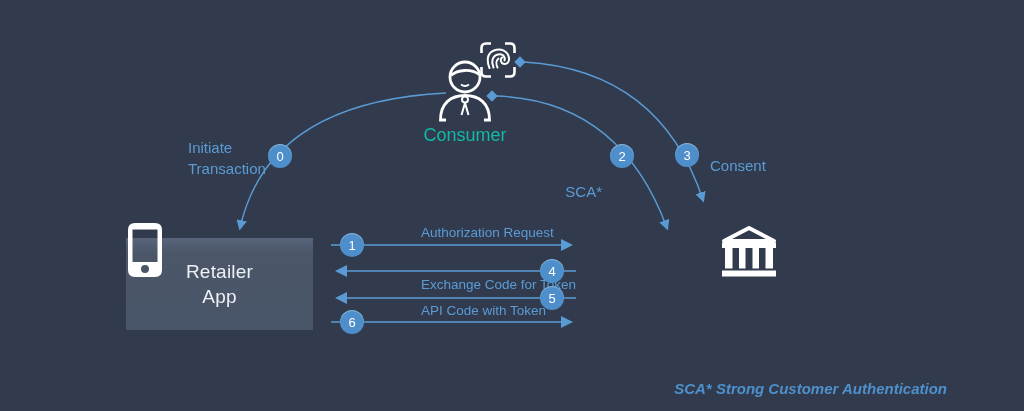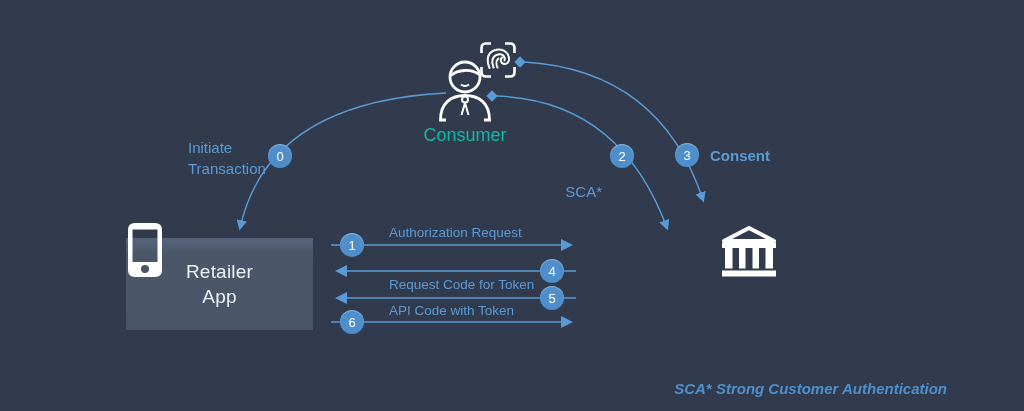--- a/index.html
+++ b/index.html
@@ -20,21 +20,21 @@
   }
   .retailer-box { left: 126px; top: 238px; width: 187px; height: 92px; }
   .bank-box     { left: 578px; top: 238px; width: 185px; height: 92px; }
   .badge {
     position: absolute; width: 24px; height: 24px; border-radius: 50%;
     background: #4E8FCB; color: #FFFFFF;
     display: flex; align-items: center; justify-content: center;
     font-size: 13px; box-shadow: inset 0 1px 1px rgba(255,255,255,0.35);
   }
   .blue-label { position: absolute; color: #5B9BD5; font-size: 15px; line-height: 21px; }
-  .arrow-label { position: absolute; color: #5B9BD5; font-size: 13.5px; white-space: nowrap; }
+  .arrow-label { position: absolute; color: #5B9BD5; font-size: 13.5px; white-space: nowrap; margin-left: 32px; }
   .consumer-label {
     position: absolute; left: 405px; top: 125px; width: 120px; text-align: center;
     color: #14b8a6; font-size: 18px;
   }
   .footnote {
     position: absolute; left: 600px; top: 380px; width: 347px; text-align: right;
     color: #4E90CB; font-size: 15px; font-style: italic; font-weight: 700;
   }
   .ta-right { text-align: right; margin-top: 34px; }
 </style>
@@ -103,24 +103,24 @@
     <path d="M2.5 26 V31 Q2.5 35.5 7 35.5 H12" fill="none" stroke="#FFFFFF" stroke-width="2.6"></path>
     <path d="M10.5 27 C 7.5 20 8 12 15 9.5 C 22 7 29 10 30 17 C 30.5 21 28 23.5 25 23 C 21.5 22.4 21 18.5 23 16.5" fill="none" stroke="#FFFFFF" stroke-width="2" stroke-linecap="round"></path>
     <path d="M14.5 26.5 C 12 21 13 15 19 13.5 C 24 12.2 26.5 16 25.5 19.5" fill="none" stroke="#FFFFFF" stroke-width="2" stroke-linecap="round"></path>
     <path d="M18.5 26.5 C 17 23.5 17 19.5 19.5 17.5" fill="none" stroke="#FFFFFF" stroke-width="2" stroke-linecap="round"></path>
   </svg>
 
   <div class="consumer-label">Consumer</div>
 
   <div class="blue-label" style="left:188px; top:137px; width:118px;">Initiate Transaction</div>
   <div class="blue-label ta-right" style="left:545px; top:147px; width:57px;">SCA*</div>
-  <div class="blue-label" style="left:710px; top:145px; width:90px;font-weight:bold;">Consent</div>
+  <div class="blue-label" style="left:710px; top:155px; width:90px;">Consent</div>
 
   <div class="arrow-label" style="left:389px; top:225px;">Authorization Request</div>
-  <div class="arrow-label" style="left:389px; top:277px;">Request Code for Token</div>
+  <div class="arrow-label" style="left:389px; top:277px;">Exchange Code for Token</div>
   <div class="arrow-label" style="left:389px; top:303px;">API Code with Token</div>
 
   <div class="badge" style="left:268px; top:144px;">0</div>
   <div class="badge" style="left:340px; top:233px;">1</div>
   <div class="badge" style="left:610px; top:144px;">2</div>
   <div class="badge" style="left:675px; top:143px;">3</div>
   <div class="badge" style="left:540px; top:259px;">4</div>
   <div class="badge" style="left:540px; top:286px;">5</div>
   <div class="badge" style="left:340px; top:310px;">6</div>
 

